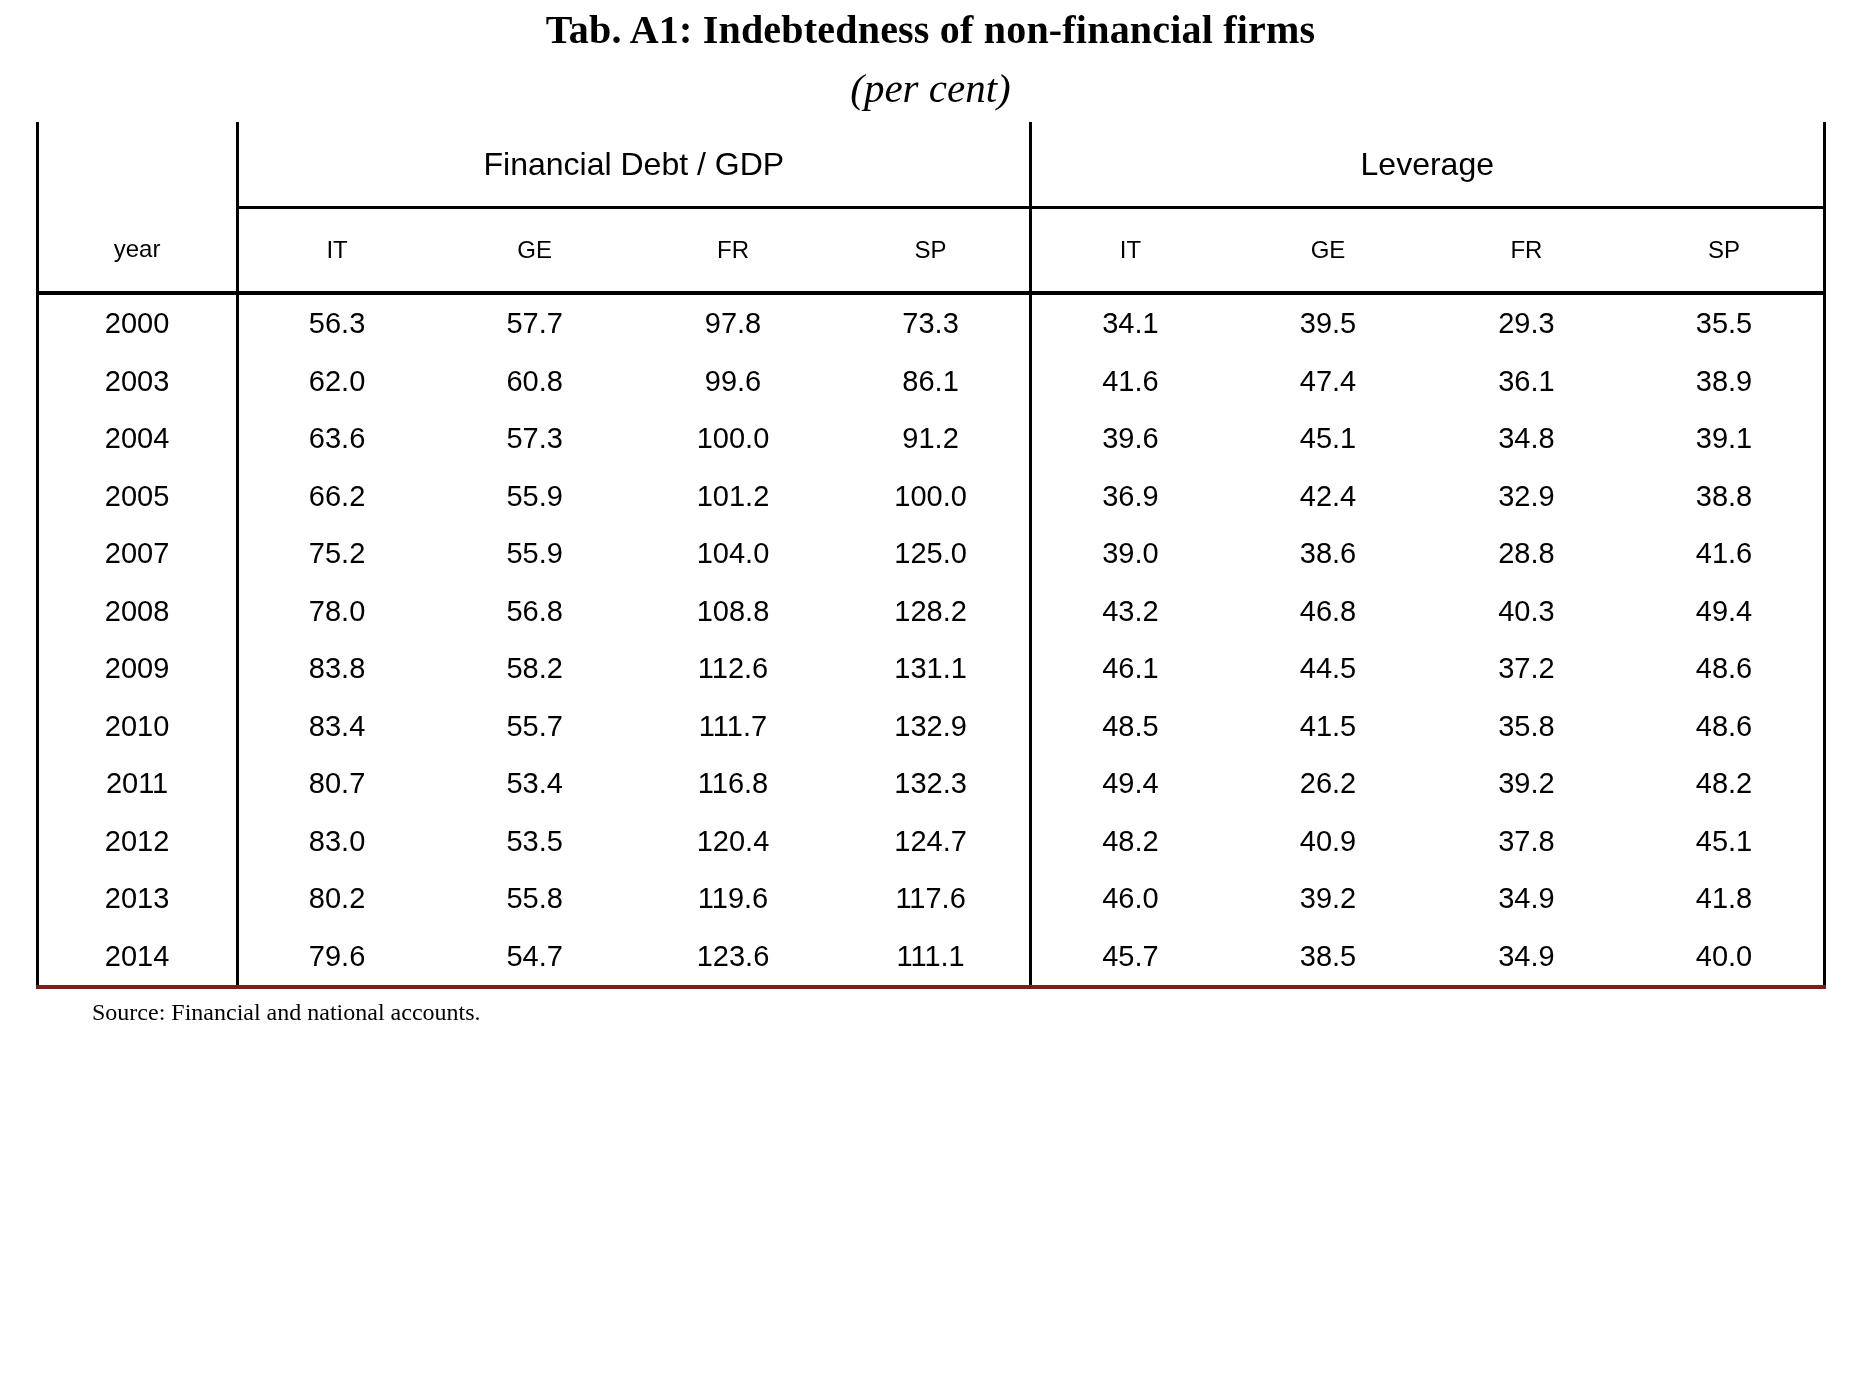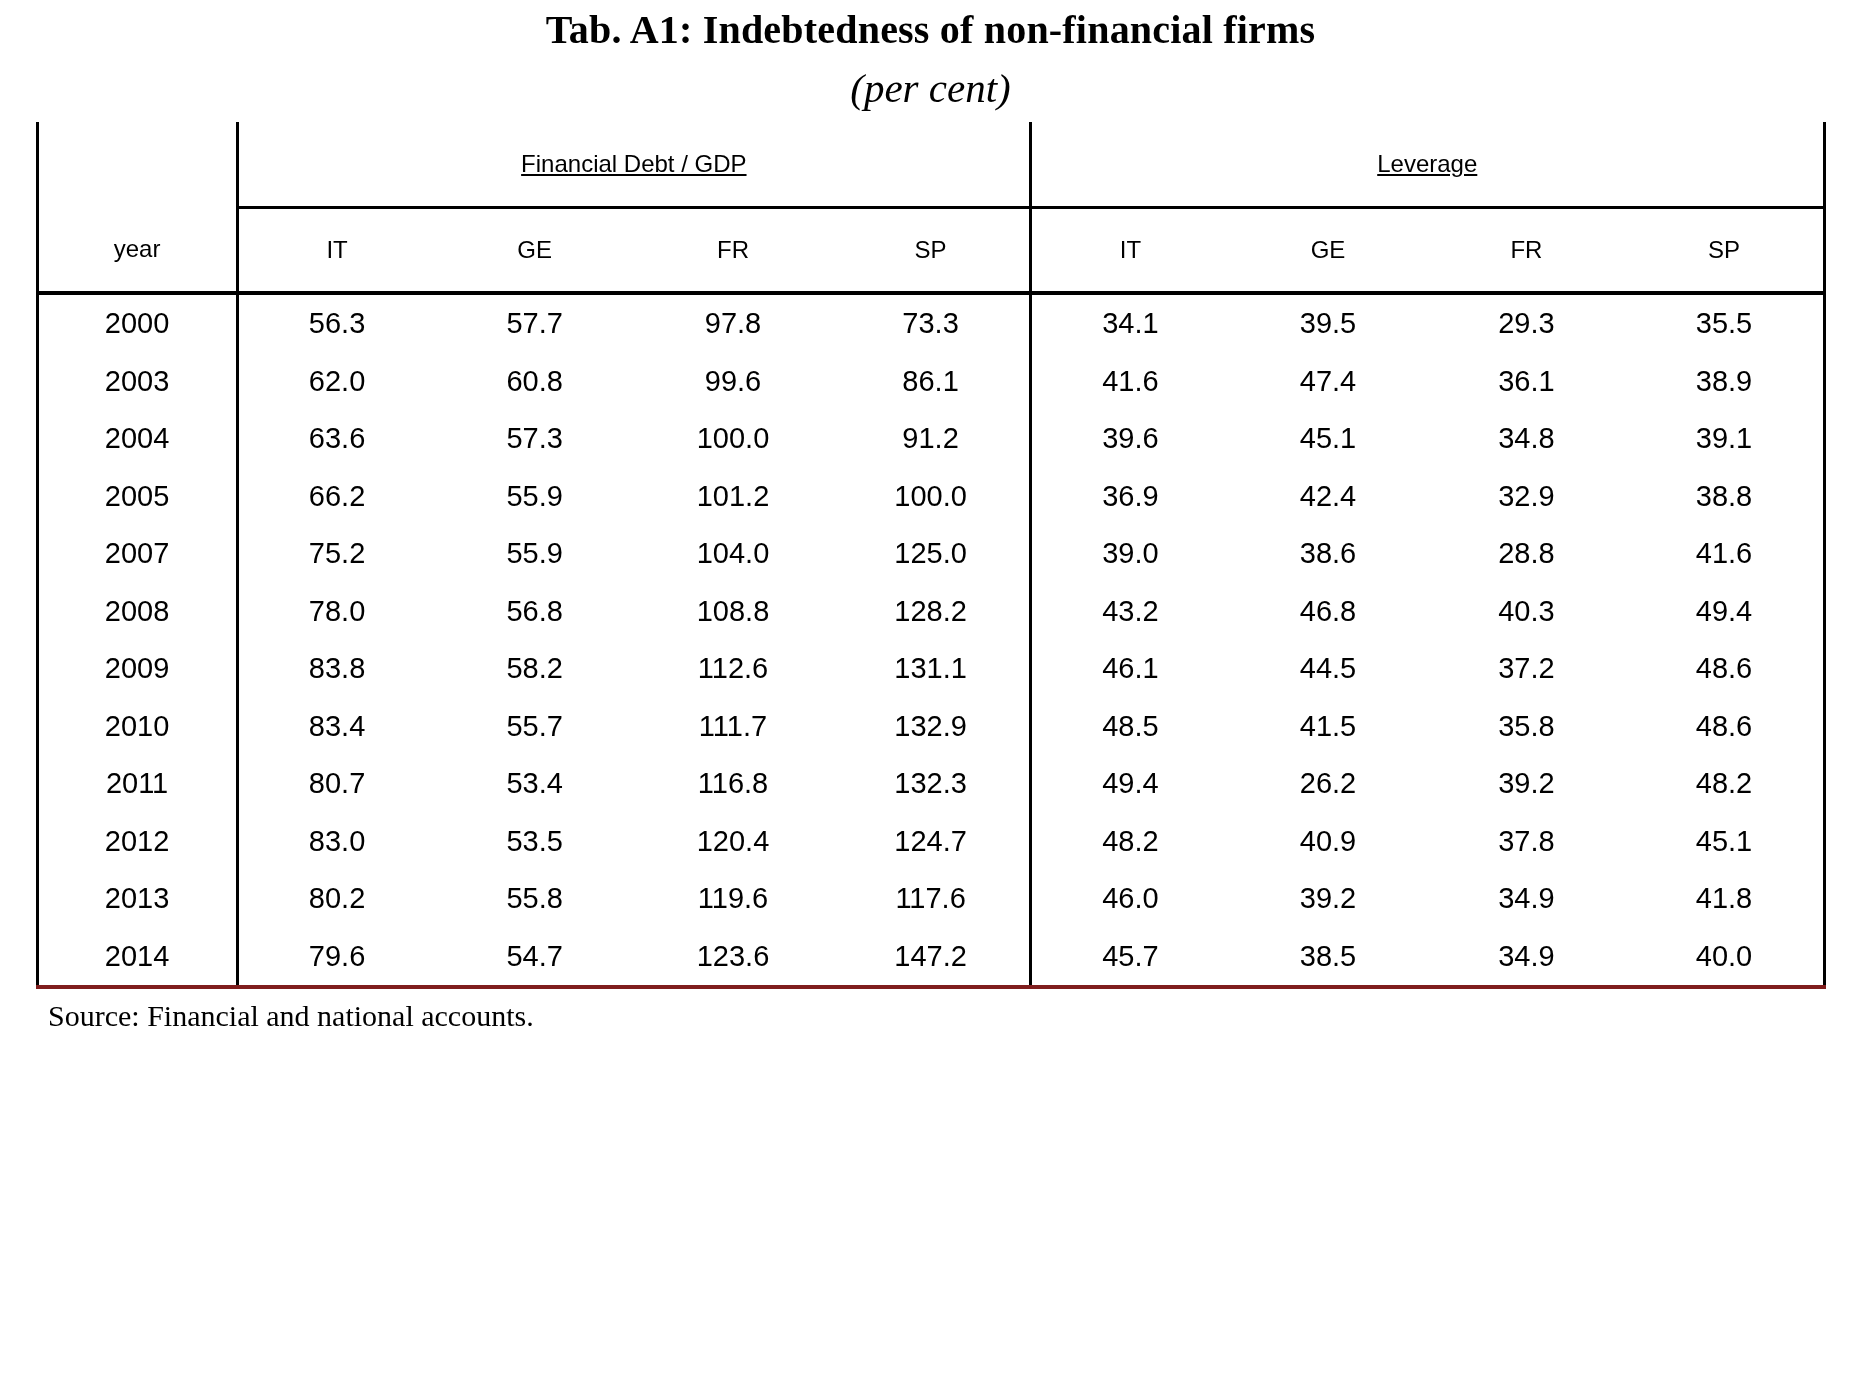--- a/index.html
+++ b/index.html
@@ -53,23 +53,22 @@
     text-align: center;
     vertical-align: middle;
     font-weight: normal;
   }
   .frame-left { border-left: 3px solid #000; }
   .frame-right { border-right: 3px solid #000; }
 
   
   .grp-head th {
     font-weight: bold;
-    font-size: 24px;
+    font-size: 32px;
     height: 84px;
-    text-decoration: underline;
   }
   .grp-head .grp-cell {
     border-bottom: 3px solid #000;
   }
   .sep-v { border-left: 3px solid #000; }
 
   .col-head th {
     height: 82px;
     font-size: 24px;
   }
@@ -79,23 +78,23 @@
     height: 57.5px;
     font-size: 29px;
   }
   .year-cell {
     font-size: 29px;
   }
   .bottom-rule td { border-bottom: 4px solid #7f1d1d; }
 
   .source {
     font-family: "Liberation Serif", serif;
-    font-size: 30px;
+    font-size: 24px;
     margin-top: 10px;
-    margin-left: 48px;
+    margin-left: 92px;
   }
 </style>
 </head>
 <body>
 
 <div class="page">
 
   <div class="title">Tab. A1: Indebtedness of non-financial firms</div>
   <div class="subtitle">(per cent)</div>
 
@@ -250,21 +249,21 @@
             <td class="sep-v">46.0</td>
             <td>39.2</td>
             <td>34.9</td>
             <td class="frame-right">41.8</td>
           </tr>
           <tr class="body-row bottom-rule">
             <td class="year-cell frame-left">2014</td>
             <td class="sep-v">79.6</td>
             <td>54.7</td>
             <td>123.6</td>
-            <td>147.2</td>
+            <td>111.1</td>
             <td class="sep-v">45.7</td>
             <td>38.5</td>
             <td>34.9</td>
             <td class="frame-right">40.0</td>
           </tr>
         </tbody>
     </table>
   </div>
 
   <div class="source">Source: Financial and national accounts.</div>

